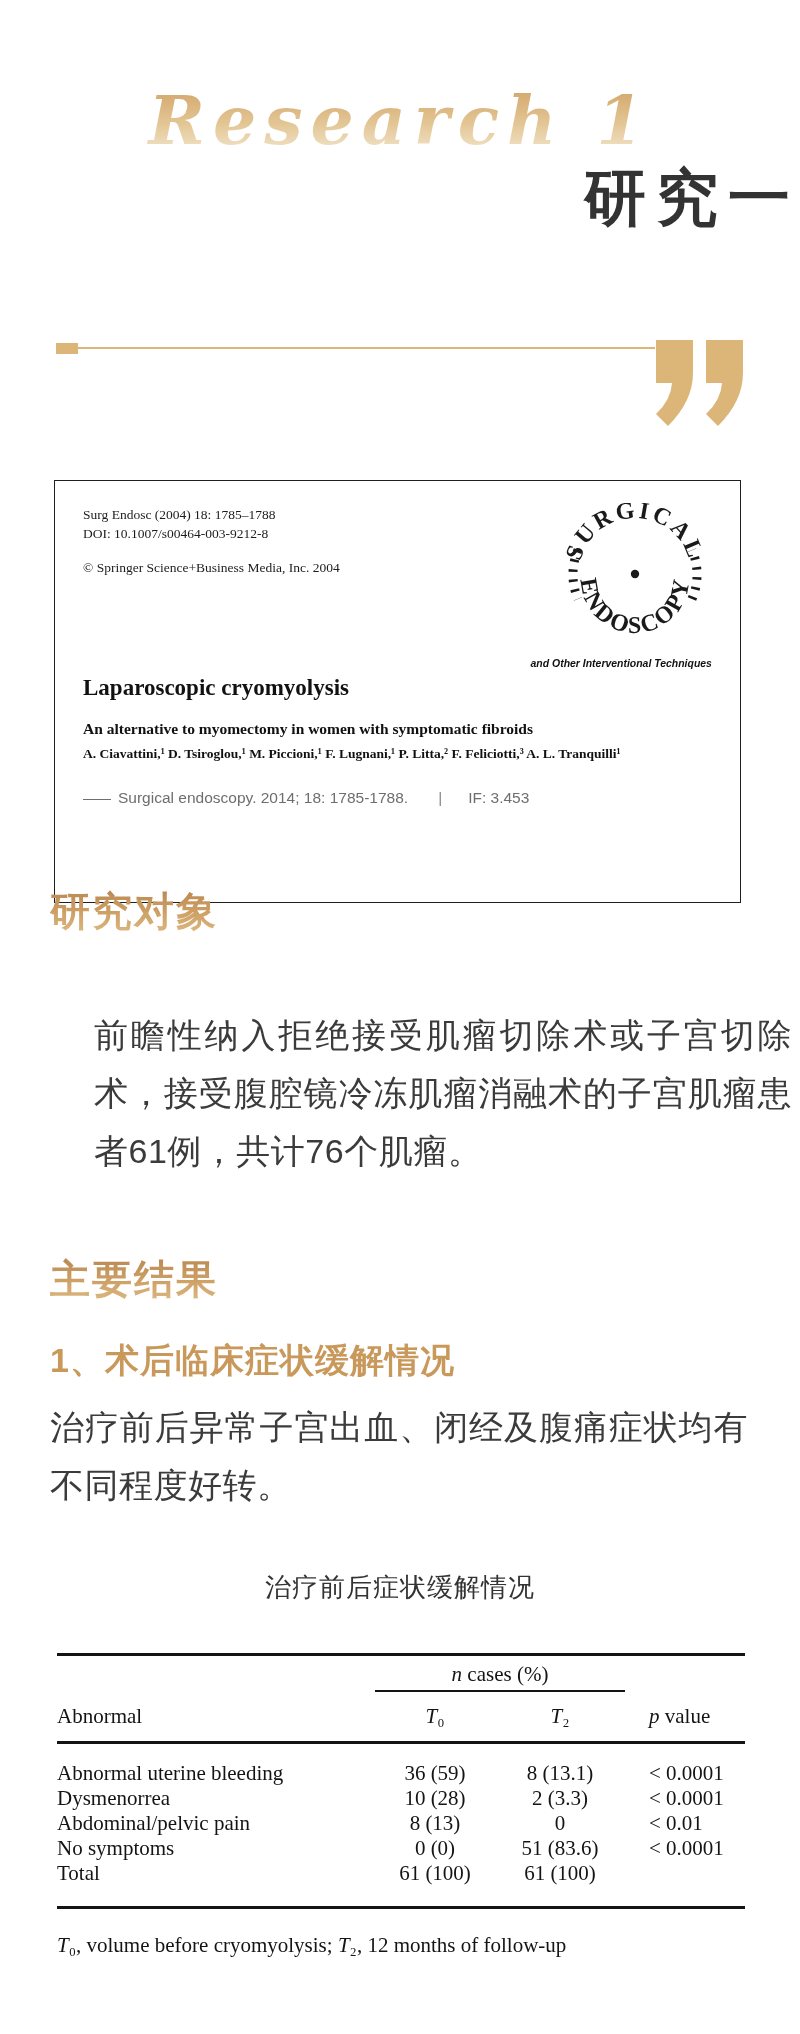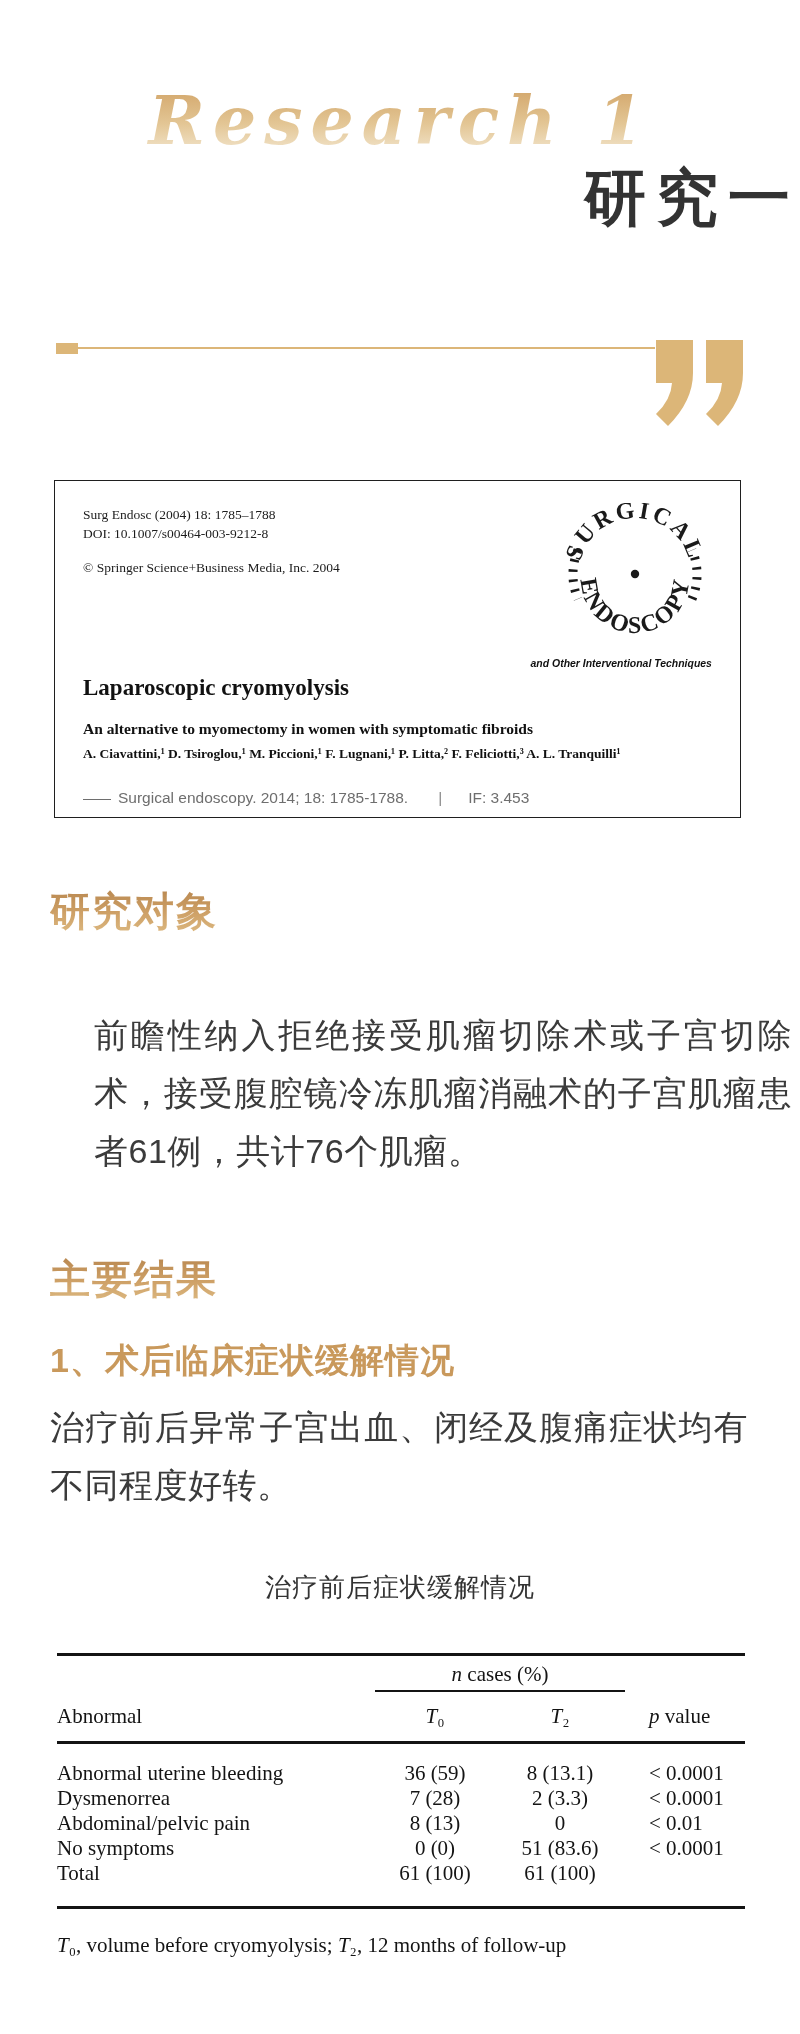--- a/index.html
+++ b/index.html
@@ -19,21 +19,21 @@
     text-align:right; font-family:"Liberation Serif", serif; font-weight:700;
     font-size:62px; letter-spacing:10px; color:#333333;
   }
 
   
   .divider-cap { position:absolute; top:343px; left:56px; width:22px; height:11px; }
   .divider-line { position:absolute; top:347px; left:78px; width:577px; height:2px; }
   .quote-svg { position:absolute; top:340px; left:655px; }
 
   
-  .paper-card { position:absolute; top:480px; left:54px; width:687px; height:338px; border:1.5px solid #1f1f1f; background:#fff; }
+  .paper-card { position:absolute; top:480px; left:54px; width:687px; height:423px; border:1.5px solid #1f1f1f; background:#fff; }
   .journal-meta { position:absolute; top:24px; left:28px; font-family:"Liberation Serif", serif; font-size:13.5px; line-height:19px; color:#1c1c1c; }
   .journal-copyright { margin-top:15px; }
   .card-logo { position:absolute; top:22px; right:34px; }
   .card-tagline { position:absolute; top:176px; right:28px; font-family:"Liberation Sans", sans-serif; font-size:11px; font-style:italic; font-weight:700; color:#111; transform:scaleX(0.95); transform-origin:right; }
   .paper-title { position:absolute; top:194px; left:28px; font-family:"Liberation Serif", serif; font-weight:700; font-size:23px; color:#111; }
   .paper-subtitle { position:absolute; top:239px; left:28px; font-family:"Liberation Serif", serif; font-weight:700; font-size:15.5px; color:#111; }
   .paper-authors { position:absolute; top:265px; left:28px; font-family:"Liberation Serif", serif; font-weight:700; font-size:13.5px; color:#111; }
   .card-citation { position:absolute; top:308px; left:28px; font-size:15.5px; color:#6e6e6e; display:flex; align-items:center; }
   .cite-dash { letter-spacing:-3px; margin-right:10px; }
   .cite-sep { margin:0 26px 0 30px; color:#8a8a8a; }
@@ -158,21 +158,21 @@
       </thead>
       <tbody>
           <tr>
             <td class="c0">Abnormal uterine bleeding</td>
             <td class="c1">36 (59)</td>
             <td class="c2">8 (13.1)</td>
             <td class="c3">&lt; 0.0001</td>
           </tr>
           <tr>
             <td class="c0">Dysmenorrea</td>
-            <td class="c1">7 (28)</td>
+            <td class="c1">10 (28)</td>
             <td class="c2">2 (3.3)</td>
             <td class="c3">&lt; 0.0001</td>
           </tr>
           <tr>
             <td class="c0">Abdominal/pelvic pain</td>
             <td class="c1">8 (13)</td>
             <td class="c2">0</td>
             <td class="c3">&lt; 0.01</td>
           </tr>
           <tr>

